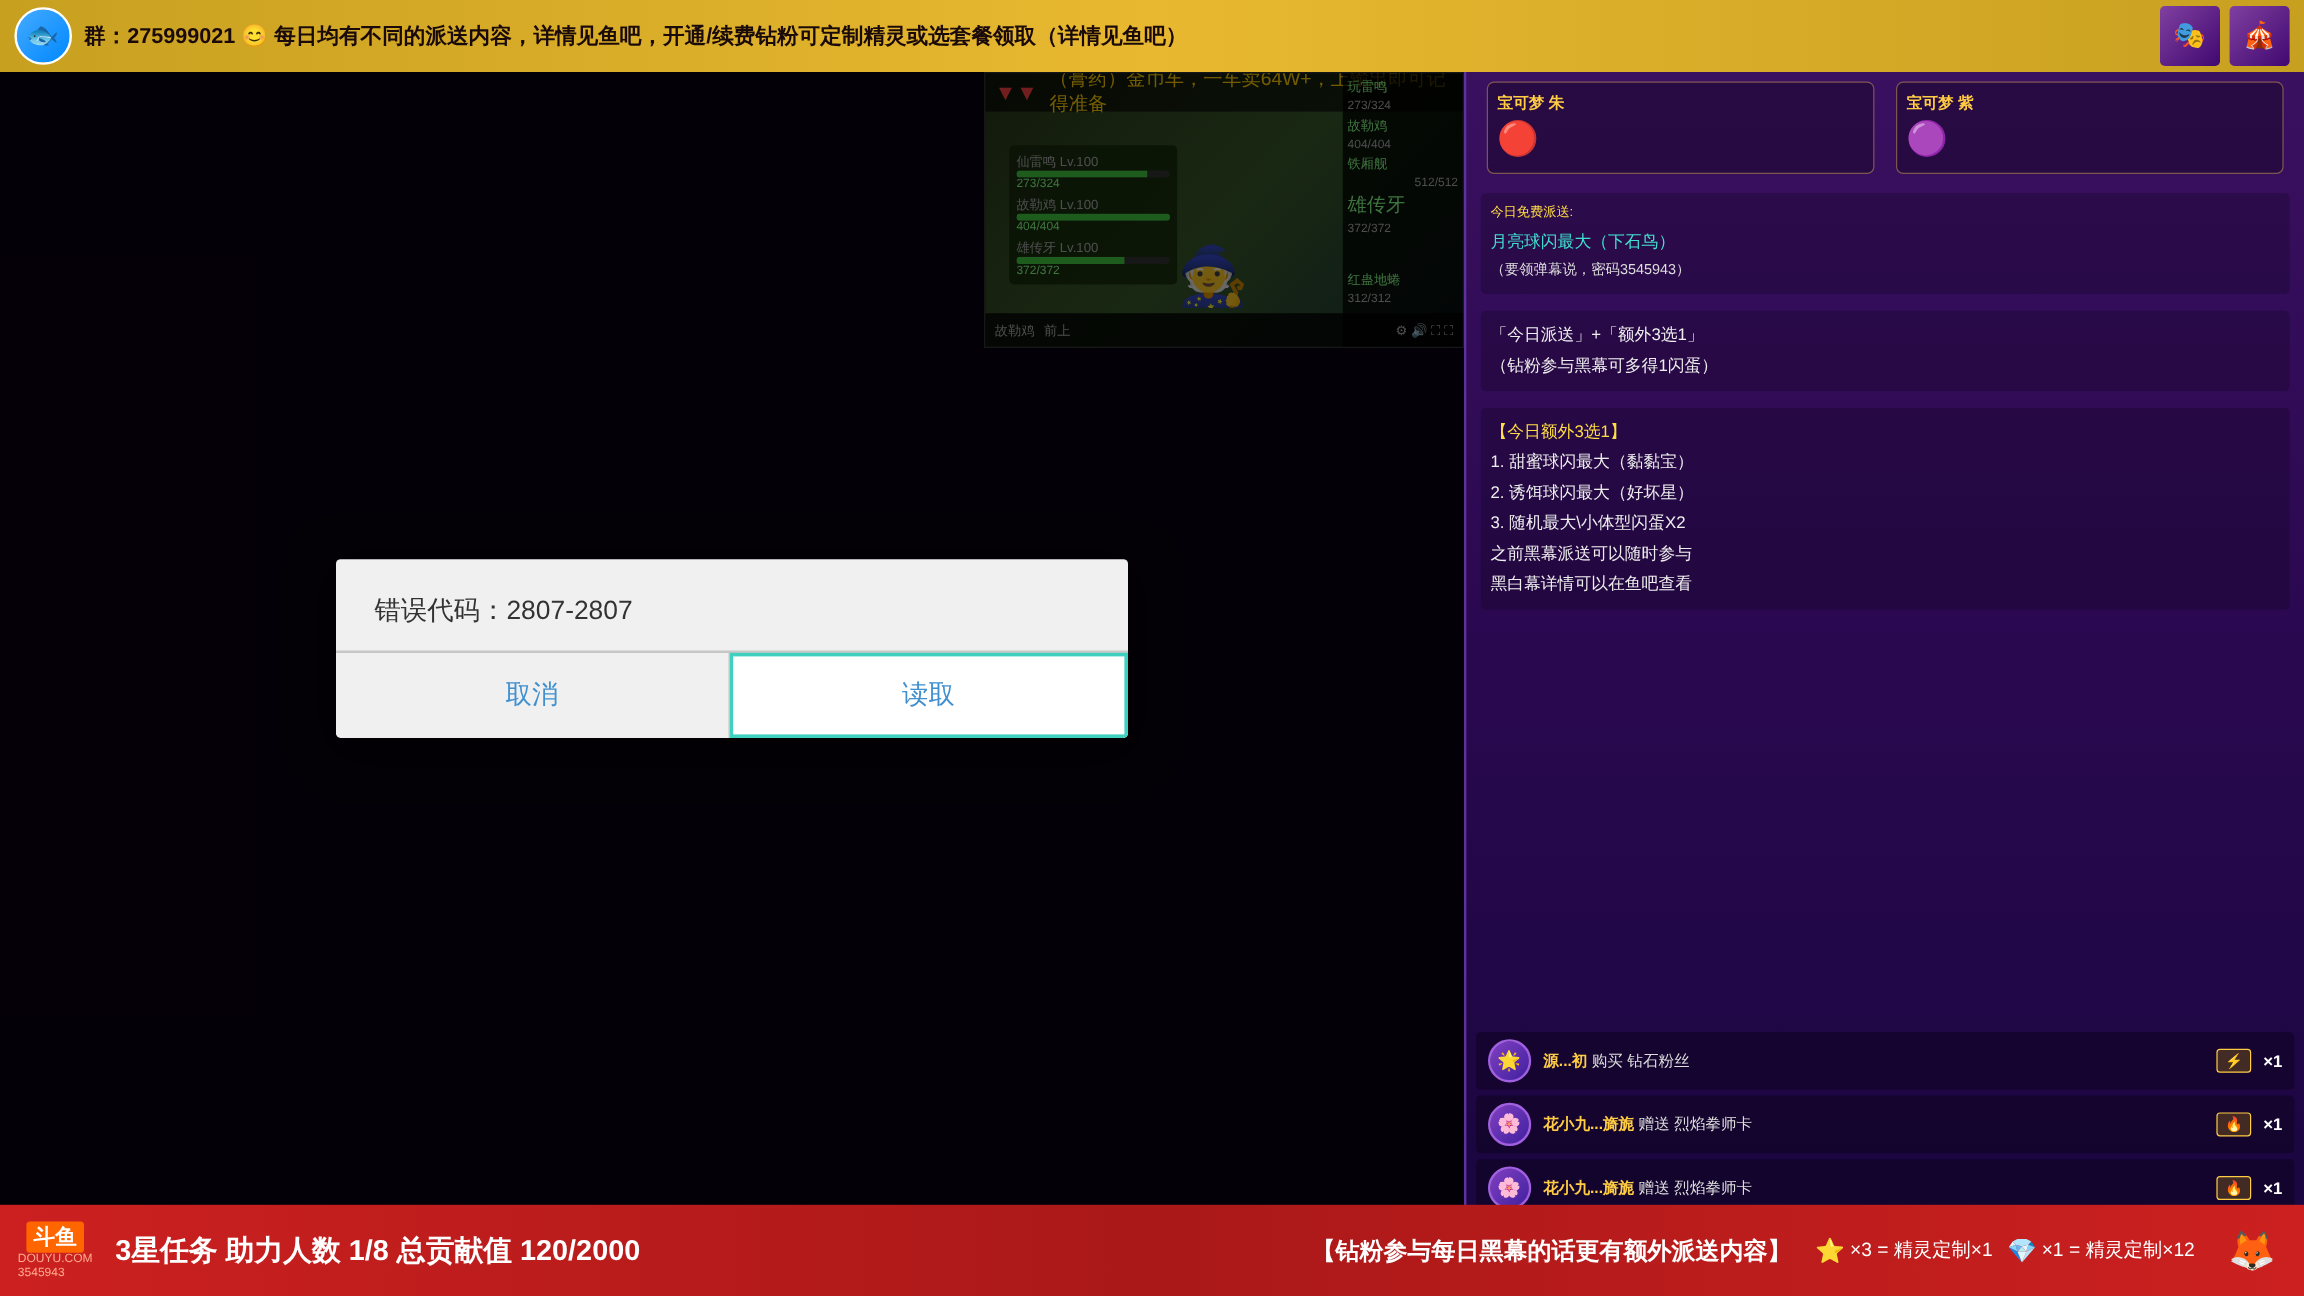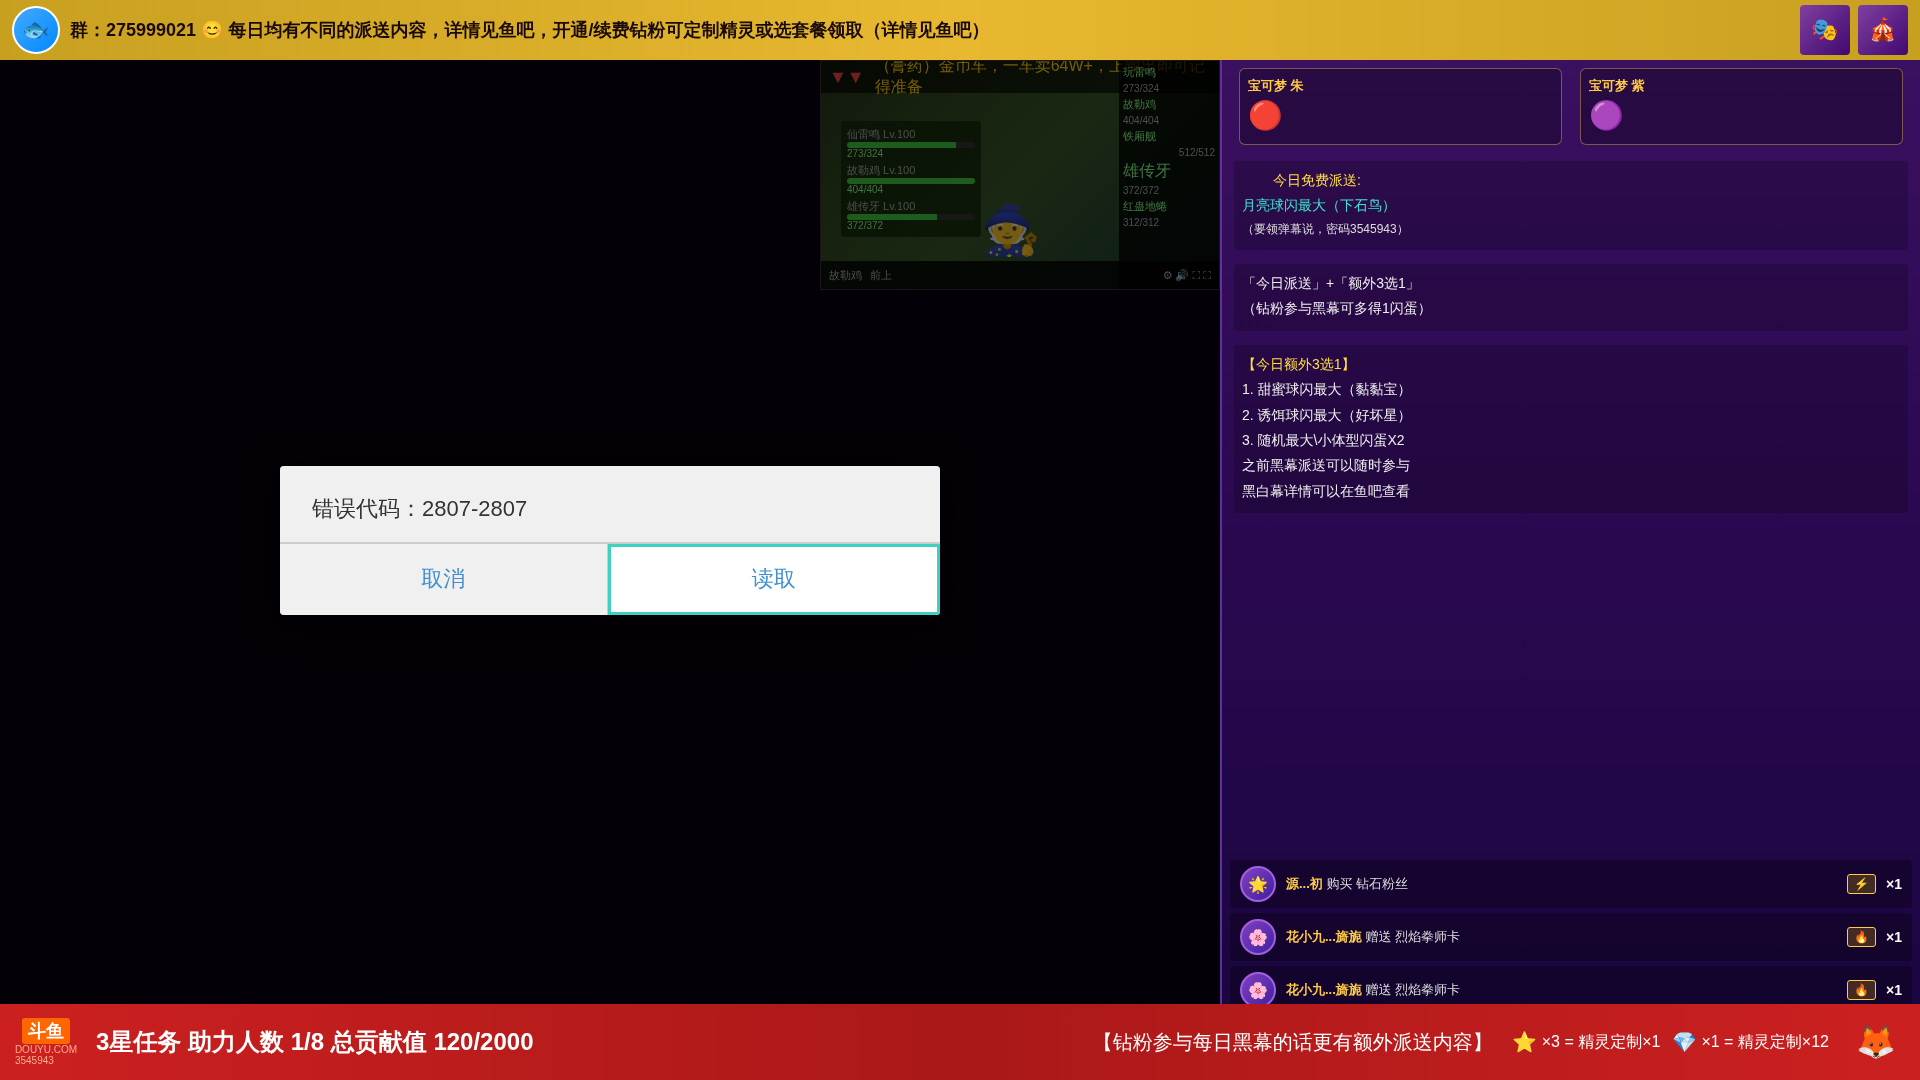--- a/index.html
+++ b/index.html
@@ -304,21 +304,21 @@
     }
     .bottom-task-text {
       font-size: 24px;
       color: #fff;
       font-weight: bold;
       flex: 1;
     }
     .bottom-right-text {
       font-size: 20px;
       color: #fff;
-      font-weight: normal;
+      font-weight: bold;
     }
     .bottom-rewards {
       display: flex;
       gap: 12px;
       align-items: center;
     }
     .reward-item {
       display: flex; align-items: center; gap: 4px;
       font-size: 16px;
       color: #fff;
@@ -365,21 +365,21 @@
       </div>
       <div class="video-thumb-sidebar">
         <div style="color:#88ff88;font-size:11px;">玩雷鸣</div>
         <div style="color:#aaa;font-size:10px;">273/324</div>
         <div style="color:#88ff88;font-size:11px;">故勒鸡</div>
         <div style="color:#aaa;font-size:10px;">404/404</div>
         <div style="color:#88ff88;font-size:11px;">铁厢舰</div>
         <div style="color:#aaa;font-size:10px;text-align:right;">512/512</div>
         <div style="color:#88ff88;font-size:16px;">雄传牙</div>
         <div style="color:#aaa;font-size:10px;">372/372</div>
-        <div style="color:#88ff88;font-size:11px;">红蛊地蜷</div>
+        <div style="color:#88ff88;font-size:11px;margin-top:27px;">红蛊地蜷</div>
         <div style="color:#aaa;font-size:10px;">312/312</div>
       </div>
 
       <div style="position:absolute;bottom:30px;left:160px;font-size:48px;">🧙</div>
       <div style="position:absolute;top:60px;left:20px;width:140px;background:rgba(20,40,10,0.8);border-radius:4px;padding:6px;">
         <div style="margin-bottom:4px;">
           <div style="font-size:11px;color:#aaa;">仙雷鸣 Lv.100</div>
           <div style="height:6px;background:#333;border-radius:3px;overflow:hidden;">
             <div style="width:85%;height:100%;background:#44cc44;"></div>
           </div>
@@ -431,21 +431,21 @@
     </div>
     <div class="pokemon-card">
       <div class="pokemon-card-title">宝可梦 紫</div>
       <div class="pokemon-icon">🟣</div>
     </div>
   </div>
 
   <div class="sidebar-announcement">
 
     <div class="announcement-block">
-      <p style="color:#ffdd44;font-size:14px;margin-left:31px;">今日免费派送:</p>
+      <p style="color:#ffdd44;font-size:11px;">今日免费派送:</p>
       <p class="highlight-cyan">月亮球闪最大（下石鸟）</p>
       <p style="color:#ddd;font-size:12px;">（要领弹幕说，密码3545943）</p>
     </div>
 
     <div class="announcement-block">
       <p>「今日派送」+「额外3选1」</p>
       <p>（钻粉参与黑幕可多得1闪蛋）</p>
     </div>
 
     <div class="announcement-block">

